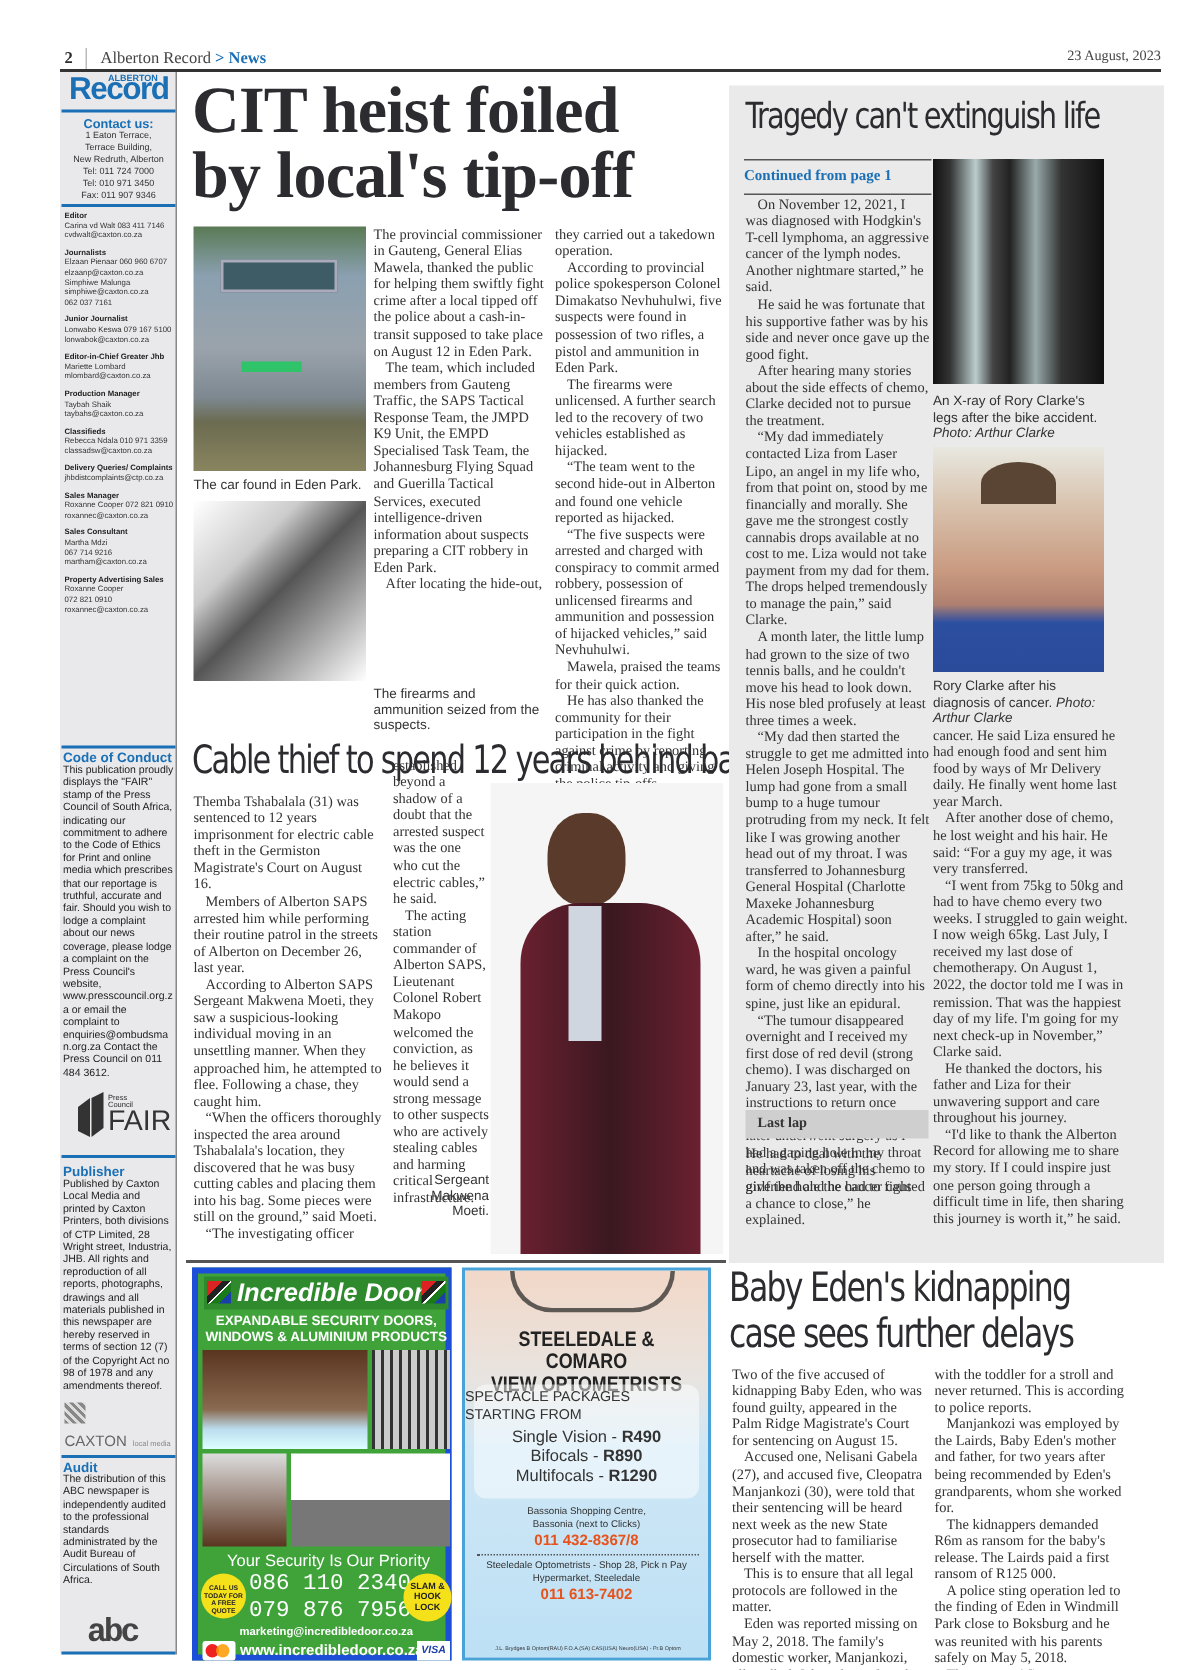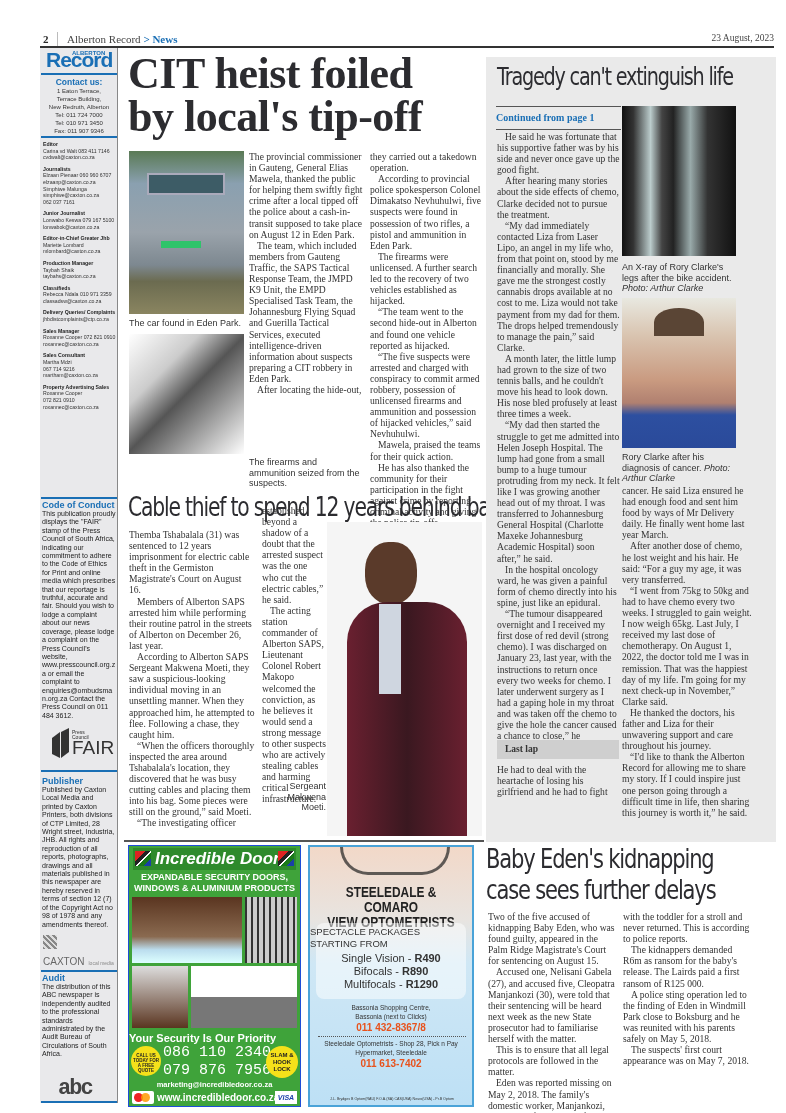--- a/index.html
+++ b/index.html
@@ -33,21 +33,21 @@
 
 .cit-head{left:128px;top:52px;font:bold 44px/43px "Liberation Serif",serif;color:#2c2c30;letter-spacing:-0.5px}
 .photo{background:#888;overflow:hidden}
 .caption{font:9px/10.5px "Liberation Sans",sans-serif;color:#333}
 
 .sec-head{font-family:"DejaVu Sans",sans-serif;color:#2c2c30;letter-spacing:-1.5px;transform-origin:left top}
 .tragedy-box{left:486px;top:57px;width:290px;height:785px;background:#eaeaea}
 .cont-label{left:496px;top:106px;width:125px;border-top:1px solid #555;border-bottom:1px solid #555;font:bold 10px/22px "Liberation Serif",serif;color:#1a6fb5}
 .lastlap{left:497px;top:740px;width:122px;height:19px;background:#cfcfcf;font:bold 9.5px/19px "Liberation Serif",serif;padding-left:8px;color:#333}
 
-.ad-door{left:128px;top:845px;width:173px;height:262px;background:#3fa33a;border:1px solid #1d4ed8}
+.ad-door{left:128px;top:845px;width:173px;height:262px;background:#3fa33a;border:4px solid #1d4ed8}
 .ad-opto{left:308px;top:845px;width:166px;height:262px;background:linear-gradient(#f2d8c8 0%,#e8e4e0 28%,#cfe7f5 45%,#bde0f5 100%);border:2px solid #4aa3d8}
 </style>
 </head>
 <body>
 
 <div class="abs folio sans" style="font-family:'Liberation Serif',serif">2</div>
 <div class="abs hdr-sep"></div>
 <div class="abs hdr-title">
   <span>Alberton Record</span>
   <b><span>&gt;</span> <span>News</span></b>
@@ -213,21 +213,21 @@
     <span style="position:absolute;right:2px;top:3px;width:16px;height:15px;background:linear-gradient(135deg,#d22 0 33%,#222 33% 50%,#fff 50% 55%,#1a7a1a 55% 75%,#1a3fa8 75%)"></span>
   </div>
   <div class="sans" style="position:absolute;left:0;top:26px;width:171px;text-align:center;font-size:9px;line-height:11px;font-weight:bold;color:#fff">
     <div>EXPANDABLE SECURITY DOORS,</div>
     <div>WINDOWS &amp; ALUMINIUM PRODUCTS</div>
   </div>
   <div style="position:absolute;left:3px;top:51px;width:110px;height:66px;background:linear-gradient(#5a3520,#8a6a50 60%,#bde 80%,#dff)"></div>
   <div style="position:absolute;left:116px;top:51px;width:52px;height:66px;background:repeating-linear-gradient(90deg,#333 0 2px,#ccc 2px 6px)"></div>
   <div style="position:absolute;left:3px;top:120px;width:56px;height:62px;background:linear-gradient(#ddd,#5a3520)"></div>
   <div style="position:absolute;left:62px;top:120px;width:106px;height:62px;background:linear-gradient(#fff 0 50%,#777 50%)"></div>
-  <div class="sans" style="position:absolute;left:0;top:186px;width:174px;font-size:11px;font-weight:bold;color:#fff">Your Security Is Our Priority</div>
+  <div class="sans" style="position:absolute;left:0;top:186px;width:174px;text-align:center;font-size:11px;font-weight:normal;color:#fff">Your Security Is Our Priority</div>
   <div class="sans" style="position:absolute;left:2px;top:200px;width:30px;height:30px;border-radius:50%;background:#f5e11a;font-size:4.5px;line-height:5px;font-weight:bold;text-align:center;padding-top:7px;color:#222">CALL US TODAY FOR A FREE QUOTE</div>
   <div class="serif" style="position:absolute;left:34px;top:198px;font-size:15px;color:#fff">086 110 2340</div>
   <div class="serif" style="position:absolute;left:34px;top:216px;font-size:15px;color:#fff">079 876 7956</div>
   <div class="sans" style="position:absolute;left:137px;top:200px;width:32px;height:32px;border-radius:50%;background:#f5e11a;font-size:6px;line-height:7px;font-weight:bold;text-align:center;padding-top:6px;color:#222">SLAM &amp; HOOK LOCK</div>
   <div class="sans" style="position:absolute;left:0;top:234px;width:171px;text-align:center;font-size:7.5px;font-weight:bold;color:#fff">marketing@incredibledoor.co.za</div>
   <div style="position:absolute;left:3px;top:245px;width:22px;height:13px;background:#fff;border-radius:2px">
       <span style="position:absolute;left:2px;top:2px;width:9px;height:9px;border-radius:50%;background:#e22"></span>
       <span style="position:absolute;left:9px;top:2px;width:9px;height:9px;border-radius:50%;background:#f90;opacity:.85"></span>
     </div>
   <div class="sans" style="position:absolute;left:28px;top:246px;font-size:10px;font-weight:bold;color:#fff">www.incredibledoor.co.za</div>
@@ -261,20 +261,21 @@
     <div>Hypermarket, Steeledale</div>
   </div>
   <div class="sans" style="position:absolute;left:0;top:211px;width:162px;text-align:center;font-size:10px;font-weight:bold;color:#e8521c">011 613-7402</div>
   <div class="sans" style="position:absolute;left:2px;top:250px;width:160px;text-align:center;font-size:3.6px;color:#333;white-space:nowrap;overflow:hidden">J.L. Brydges B Optom(RAU) F.O.A.(SA) CAS(USA) Neuro(USA) - Pr.B Optom</div>
 </div>
 
 <div class="abs tragedy-box"></div>
 <div class="abs sec-head" style="left:497px;top:63px;font-size:24px;transform:scaleX(0.8);white-space:nowrap">Tragedy can't extinguish life</div>
 <div class="abs cont-label">Continued from page 1</div>
 <div class="abs body-text" style="left:497px;top:131px;width:123px" id="trag-col1">
+    <p>On November 12, 2021, I was diagnosed with Hodgkin's T-cell lymphoma, an aggressive cancer of the lymph nodes. Another nightmare started,” he said.</p>
     <p>He said he was fortunate that his supportive father was by his side and never once gave up the good fight.</p>
     <p>After hearing many stories about the side effects of chemo, Clarke decided not to pursue the treatment.</p>
     <p>“My dad immediately contacted Liza from Laser Lipo, an angel in my life who, from that point on, stood by me financially and morally. She gave me the strongest costly cannabis drops available at no cost to me. Liza would not take payment from my dad for them. The drops helped tremendously to manage the pain,” said Clarke.</p>
     <p>A month later, the little lump had grown to the size of two tennis balls, and he couldn't move his head to look down. His nose bled profusely at least three times a week.</p>
     <p>“My dad then started the struggle to get me admitted into Helen Joseph Hospital. The lump had gone from a small bump to a huge tumour protruding from my neck. It felt like I was growing another head out of my throat. I was transferred to Johannesburg General Hospital (Charlotte Maxeke Johannesburg Academic Hospital) soon after,” he said.</p>
     <p>In the hospital oncology ward, he was given a painful form of chemo directly into his spine, just like an epidural.</p>
     <p>“The tumour disappeared overnight and I received my first dose of red devil (strong chemo). I was discharged on January 23, last year, with the instructions to return once every two weeks for chemo. I later underwent surgery as I had a gaping hole in my throat and was taken off the chemo to give the hole the cancer caused a chance to close,” he explained.</p>
   </div>
 <div class="abs lastlap">Last lap</div>
 <div class="abs body-text" style="left:497px;top:764px;width:123px">
@@ -306,16 +307,17 @@
   <div>case sees further delays</div>
 </div>
 <div class="abs body-text" style="left:488px;top:911px;width:130px" id="eden-col1">
     <p class="noind">Two of the five accused of kidnapping Baby Eden, who was found guilty, appeared in the Palm Ridge Magistrate's Court for sentencing on August 15.</p>
     <p>Accused one, Nelisani Gabela (27), and accused five, Cleopatra Manjankozi (30), were told that their sentencing will be heard next week as the new State prosecutor had to familiarise herself with the matter.</p>
     <p>This is to ensure that all legal protocols are followed in the matter.</p>
     <p>Eden was reported missing on May 2, 2018. The family's domestic worker, Manjankozi, allegedly left her place of work, Eden's home in Brackendowns,</p>
   </div>
 <div class="abs body-text" style="left:623px;top:911px;width:130px" id="eden-col2">
     <p class="noind">with the toddler for a stroll and never returned. This is according to police reports.</p>
+    <p>Manjankozi was employed by the Lairds, Baby Eden's mother and father, for two years after being recommended by Eden's grandparents, whom she worked for.</p>
     <p>The kidnappers demanded R6m as ransom for the baby's release. The Lairds paid a first ransom of R125 000.</p>
     <p>A police sting operation led to the finding of Eden in Windmill Park close to Boksburg and he was reunited with his parents safely on May 5, 2018.</p>
     <p>The suspects' first court appearance was on May 7, 2018.</p>
   </div>
 
 </body></html>

